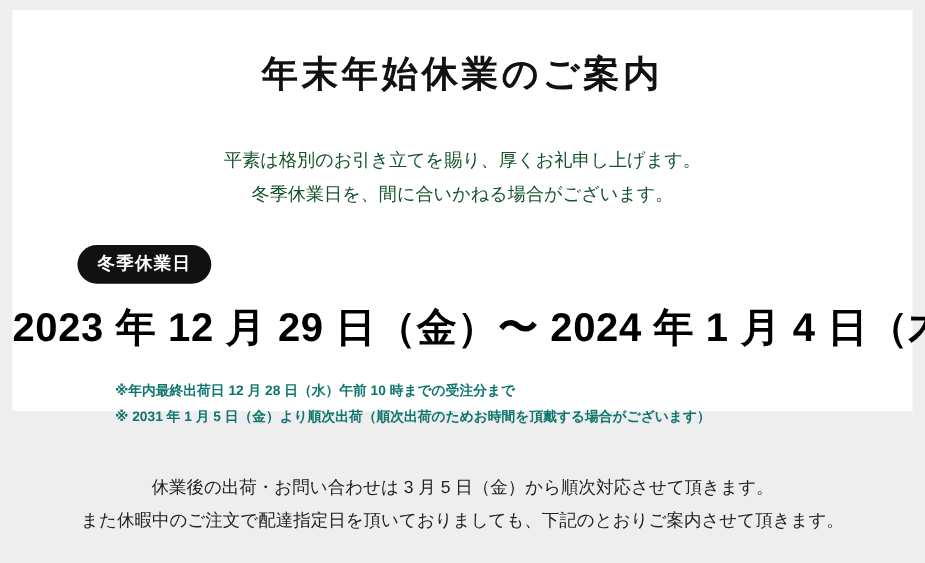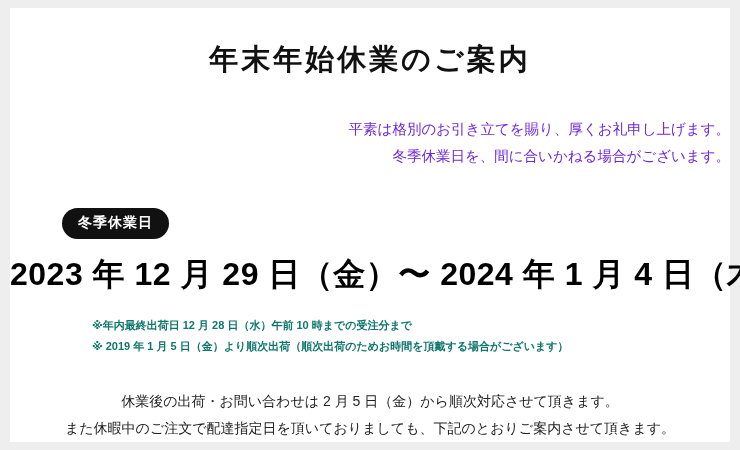--- a/index.html
+++ b/index.html
@@ -12,46 +12,46 @@
     background: #eeeeee;
     font-family: "Liberation Sans", "DejaVu Sans", sans-serif;
     color: #1a1a1a;
     overflow: hidden;
   }
   .notice-card {
     position: absolute;
     left: 10px;
     top: 8px;
     width: 720px;
-    height: 434px;
+    height: 321px;
     background: #ffffff;
     box-sizing: border-box;
     padding: 0;
   }
   .notice-title {
     text-align: center;
     font-size: 29px;
     font-weight: bold;
     letter-spacing: 3px;
     margin: 0;
     padding-top: 32px;
     color: #111111;
   }
   .intro {
-    text-align: right;
+    text-align: center;
     margin-top: 36px;
     line-height: 1.85;
     font-size: 14.5px;
-    color: #6d28d9;
+    color: #14532d;
   }
   .intro div {
     white-space: nowrap;
   }
   .badge-row {
-    margin-top: 38px;
+    margin-top: 26px;
     padding-left: 52px;
   }
   .badge {
     display: inline-block;
     background: #111111;
     color: #ffffff;
     font-size: 14px;
     font-weight: bold;
     letter-spacing: 1px;
     padding: 6px 16px 7px 16px;
@@ -104,23 +104,23 @@
   </div>
 
   <div class="badge-row">
     <span class="badge">冬季休業日</span>
   </div>
 
   <div class="main-dates">2023 年 12 月 29 日（金）〜 2024 年 1 月 4 日（木）</div>
 
   <div class="notes">
     <div>※年内最終出荷日 12 月 28 日（水）午前 10 時までの受注分まで</div>
-    <div>※ 2019 年 1 月 5 日（金）より順次出荷（順次出荷のためお時間を頂戴する場合がございます）</div>
+    <div>※ 2031 年 1 月 5 日（金）より順次出荷（順次出荷のためお時間を頂戴する場合がございます）</div>
   </div>
 
   <div class="closing">
-    <div>休業後の出荷・お問い合わせは 2 月 5 日（金）から順次対応させて頂きます。</div>
+    <div>休業後の出荷・お問い合わせは 3 月 5 日（金）から順次対応させて頂きます。</div>
     <div>また休暇中のご注文で配達指定日を頂いておりましても、下記のとおりご案内させて頂きます。</div>
     <div class="gap"></div>
     <div>お客様にはご不便をお掛け致しますが、あらかじめご了承の程お願い申し上げます。</div>
   </div>
 
 </div>
 
 </body></html>

